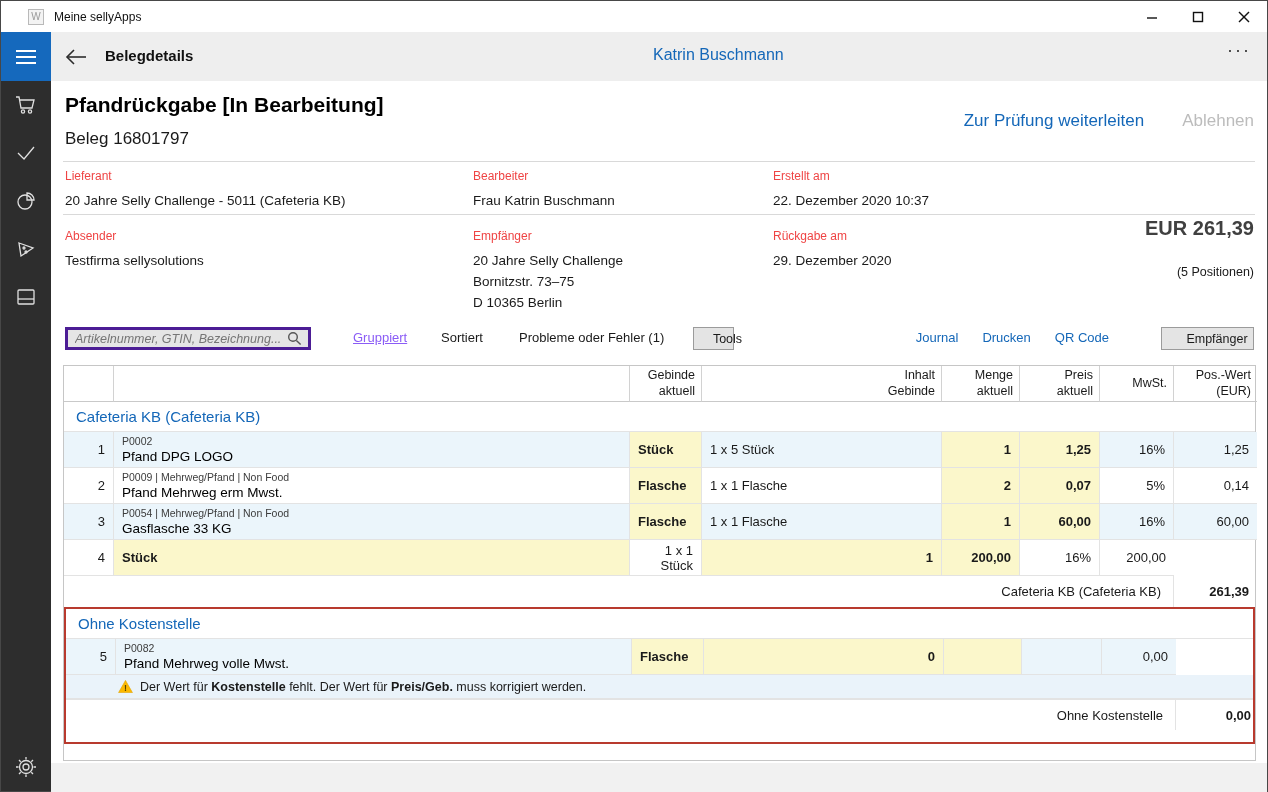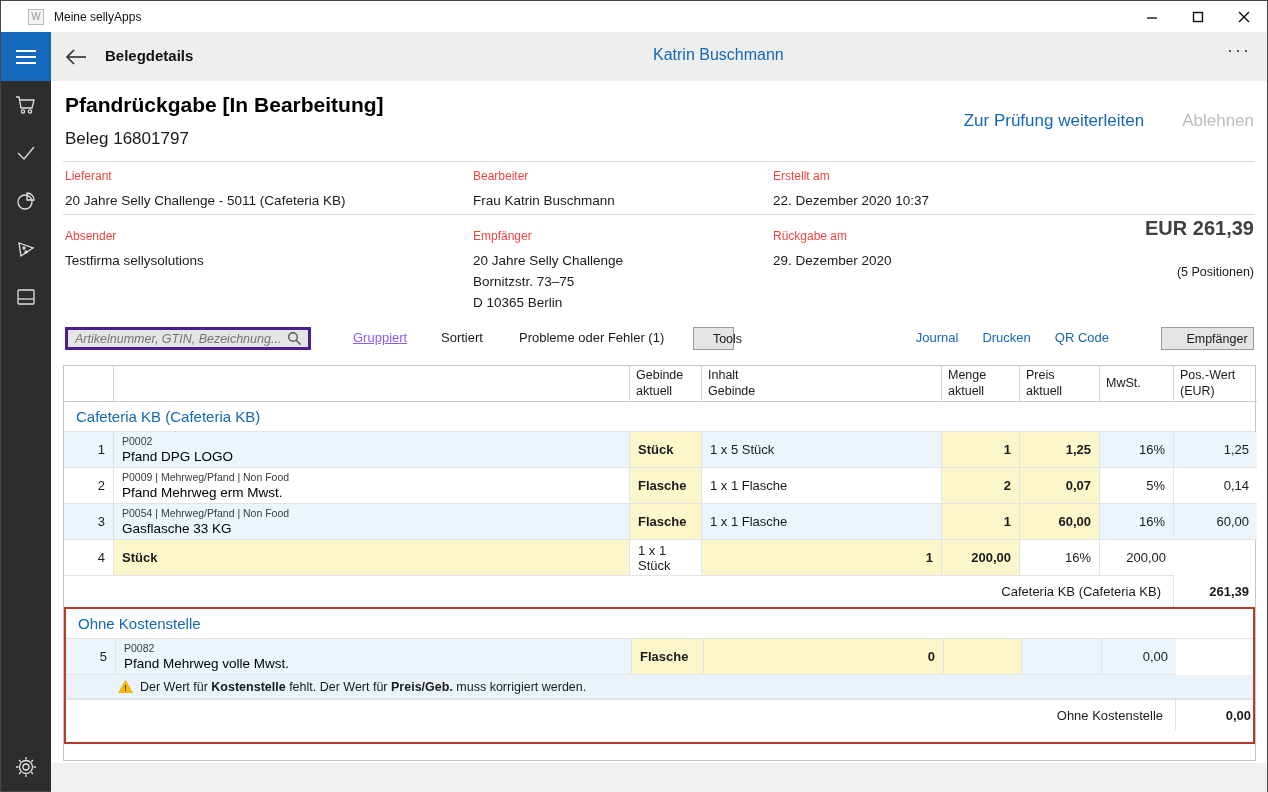--- a/index.html
+++ b/index.html
@@ -53,21 +53,21 @@
   .tb-link { position:absolute; top:3px; font-size:13px; color:#1a1a1a; }
   .tb-link.blue { color:#8b5cf6; text-decoration:underline; }
   .tb-btn { position:absolute; top:0; height:23px; background:#e4e4e4; border:1px solid #9b9b9b; font-size:12.5px; color:#1a1a1a; display:flex; align-items:center; justify-content:center;padding-left:28px; }
   .tb-right-links { position:absolute; right:158px; top:3px; display:flex; gap:24px; font-size:13px; }
   .tb-right-links span { color:#1467b8; }
   .add-btn { right:13px; width:93px; gap:9px; }
   .add-btn svg { stroke:#444; fill:none; stroke-width:1.4; }
 
   
   .postable { position:absolute; left:12px; top:284px; width:1193px; border:1px solid #c6c6c6; background:#fff; }
-  .trow { display:grid; grid-template-columns:50px 516px 72px 240px 78px 80px 74px 83px; }
+  .trow { display:grid; grid-template-columns:50px 516px 72px 240px 78px 80px 74px 83px;text-align:right; }
   .thead .hcell { min-height:34px; border-right:1px solid #d2d2d2; border-bottom:1px solid #c9c9c9; font-size:12.5px; color:#1a1a1a; display:flex; flex-direction:column; justify-content:center; padding:2px 6px; white-space:pre-line; line-height:1.25; }
   .thead .hcell:last-child { border-right:none; }
   .group-title { height:30px; display:flex; align-items:center; padding-left:12px; font-size:15px; color:#1467b8; border-bottom:1px solid #e3e3e3; background:#fff; }
   .drow > div { border-right:1px solid #e3e3e3; border-bottom:1px solid #e3e3e3; font-size:13px; display:flex; align-items:center; padding:0 8px; }
   .drow > div:last-child { border-right:none; }
   .drow { min-height:36px; }
   .c-num { justify-content:flex-end; color:#1a1a1a; }
   .c-art { flex-direction:column; align-items:flex-start !important; justify-content:center; padding:2px 8px !important; }
   .c-art .code { font-size:10.5px; color:#3c3c3c; line-height:13px; }
   .c-art .pname { font-size:13.5px; color:#000; line-height:17px; }

